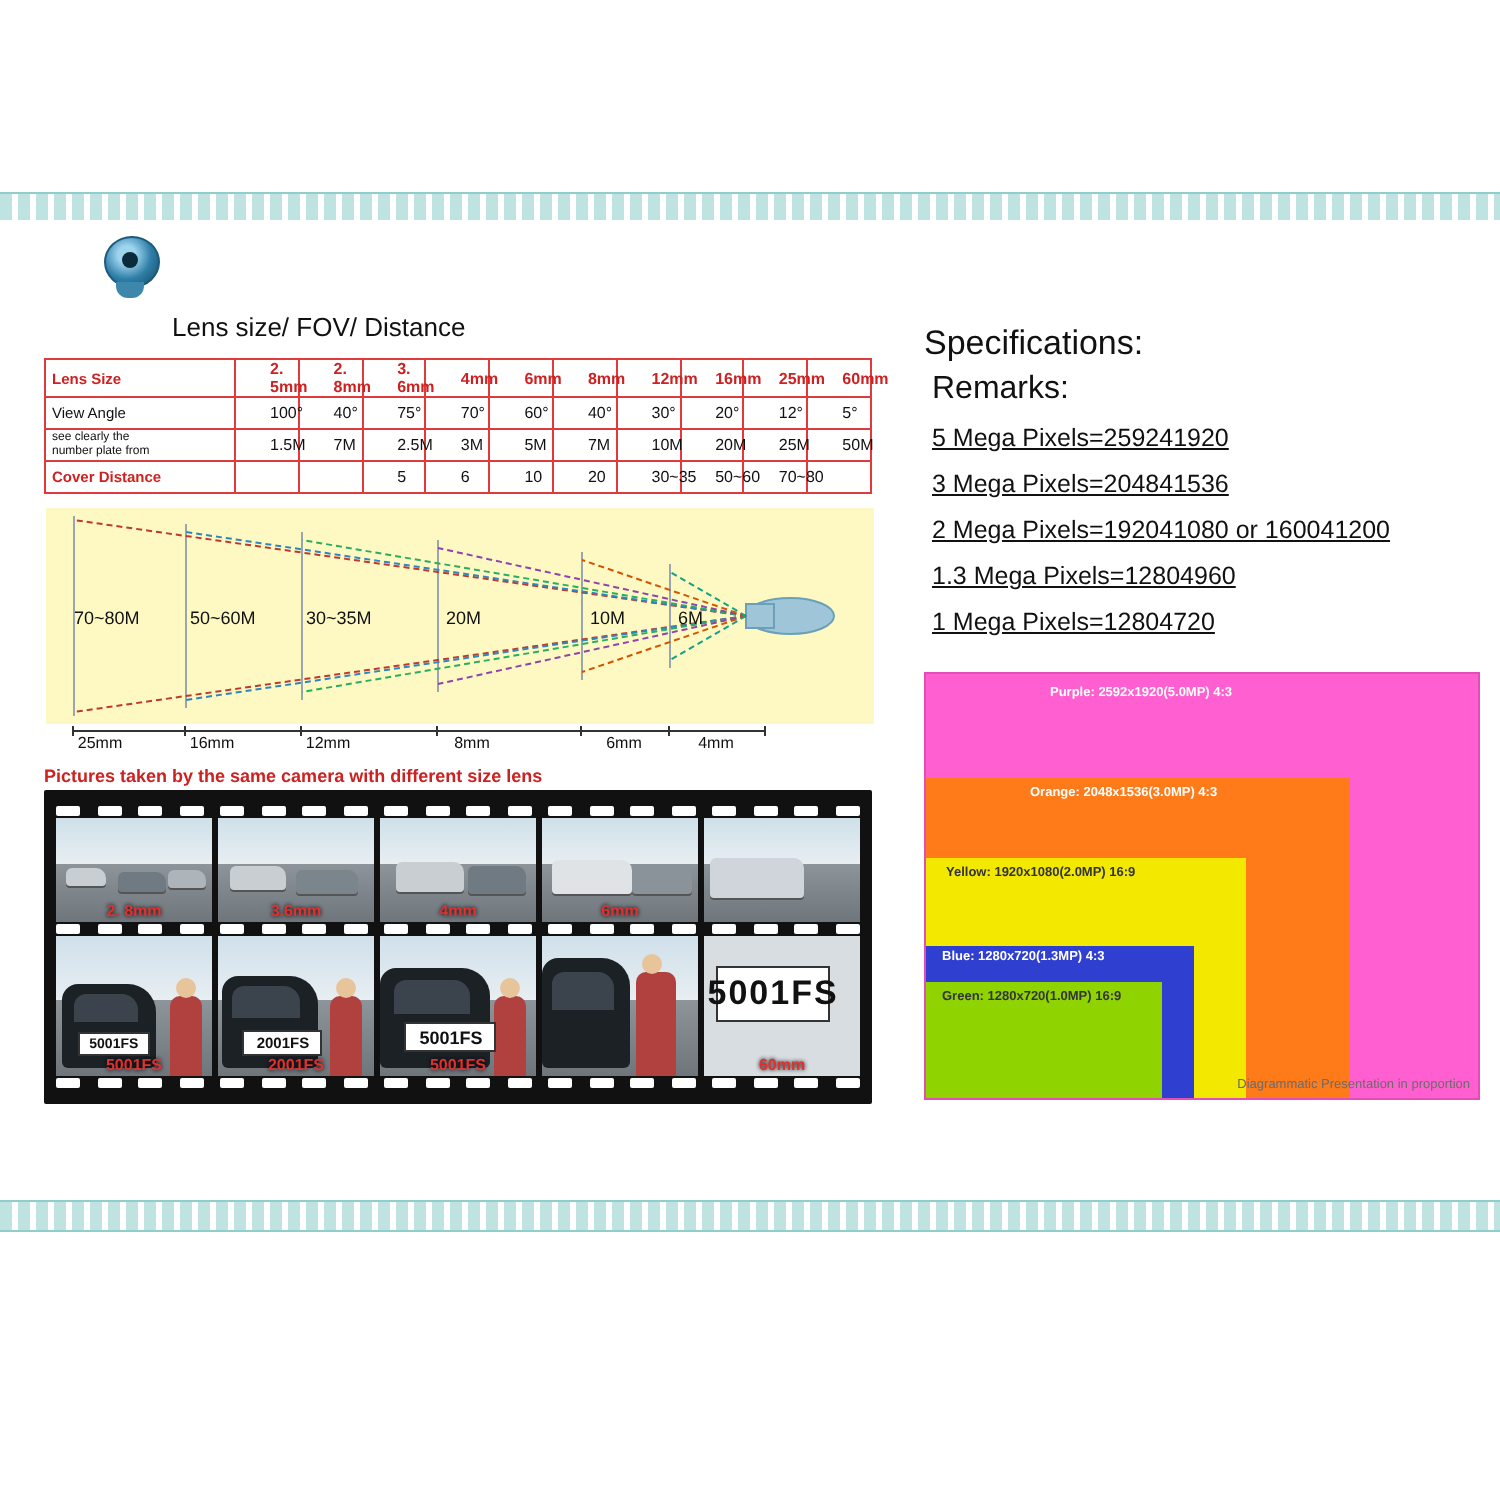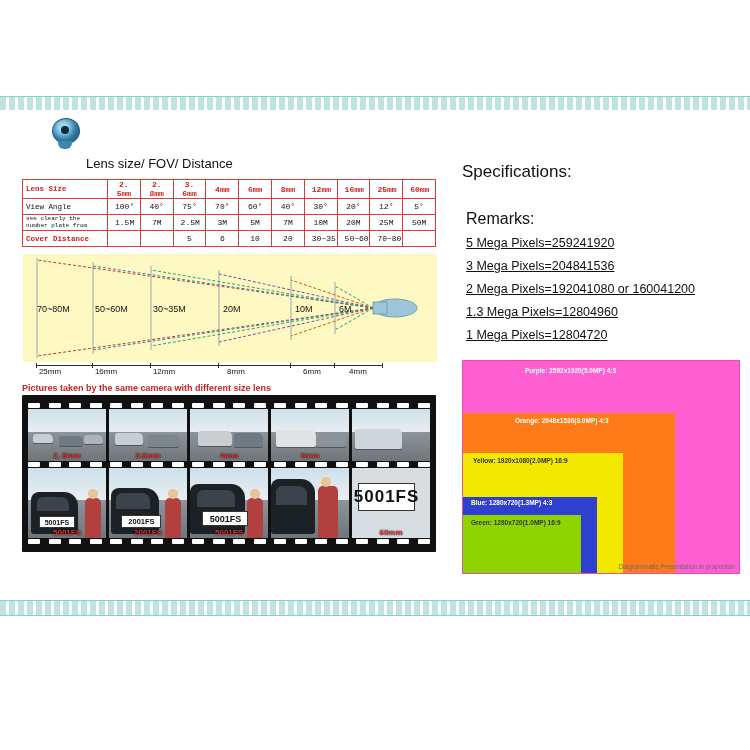--- a/index.html
+++ b/index.html
@@ -59,22 +59,21 @@
 
   
   table.lens{
     border-collapse:collapse;width:414px;margin-left:8px;
     font-size:8px;table-layout:fixed;
   }
   table.lens td{
     border:1px solid #e23a3a;
     text-align:center;vertical-align:middle;
     height:15px;color:#cc2222;font-weight:bold;
-    padding:0 7px;
-    font-family:Liberation Mono, monospace;
+    padding:0 17px;
   }
   table.lens td.lbl{
     color:#cc2222;font-weight:bold;text-align:left;padding-left:3px;font-size:7.5px;
   }
   table.lens td.dark{color:#111;font-weight:normal;}
   table.lens tr.angle td, table.lens tr.dist td{color:#111;font-weight:normal;}
   table.lens td.c1{width:74px;}
   .tiny{font-size:6px;line-height:1.05;display:block;}
 
   
@@ -119,21 +118,21 @@
     position:absolute;background:#fff;border:1px solid #333;color:#111;
     font-family:"Liberation Sans",sans-serif;font-weight:bold;display:flex;
     align-items:center;justify-content:center;
   }
   .person{position:absolute;bottom:0;width:16px;height:40px;background:#b0413e;border-radius:5px 5px 0 0;}
   .person:before{content:"";position:absolute;left:3px;top:-9px;width:10px;height:10px;border-radius:50%;background:#e8c49a;}
   .benz{position:absolute;left:4%;bottom:4px;width:60%;height:60%;background:#1c2126;border-radius:8px 14px 3px 3px;}
   .benz:after{content:"";position:absolute;left:12%;top:12%;width:70%;height:34%;background:#3b444c;border-radius:6px 8px 0 0;}
 
   
-  .spec-title{font-size:17px;color:#111;margin:0 0 28px 0;}
+  .spec-title{font-size:17px;color:#111;margin:0 0 4px 0;}
   .remarks{font-size:16px;color:#111;margin:0 0 8px 4px;}
   .remark-line{font-size:12.5px;color:#111;margin:0 0 9px 4px;text-decoration:underline;}
 
   
   .resbox{
     position:relative;margin-top:18px;width:276px;height:212px;background:#ff5fd0;
     border:1px solid #e44cb6;
   }
   .res-lab{
     position:absolute;font-size:6.5px;color:#ffffff;font-weight:bold;white-space:nowrap;

